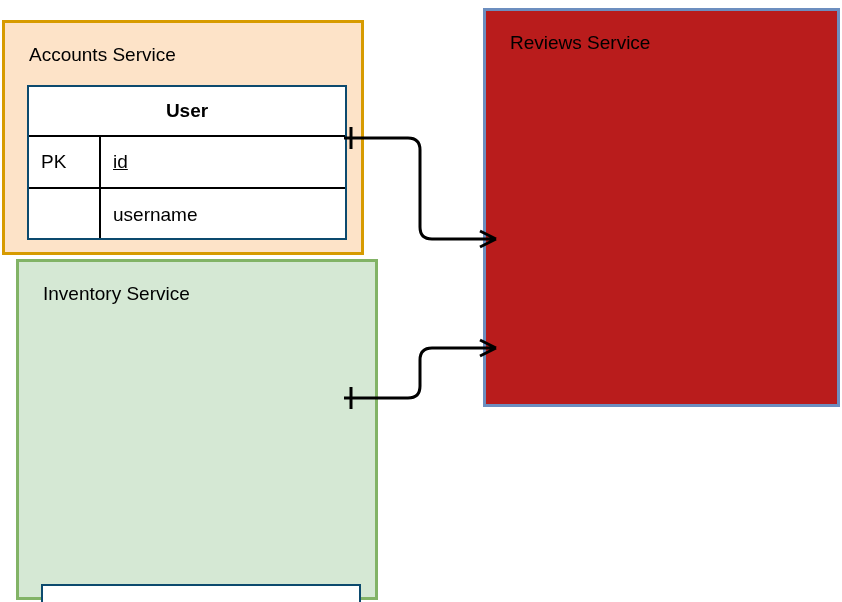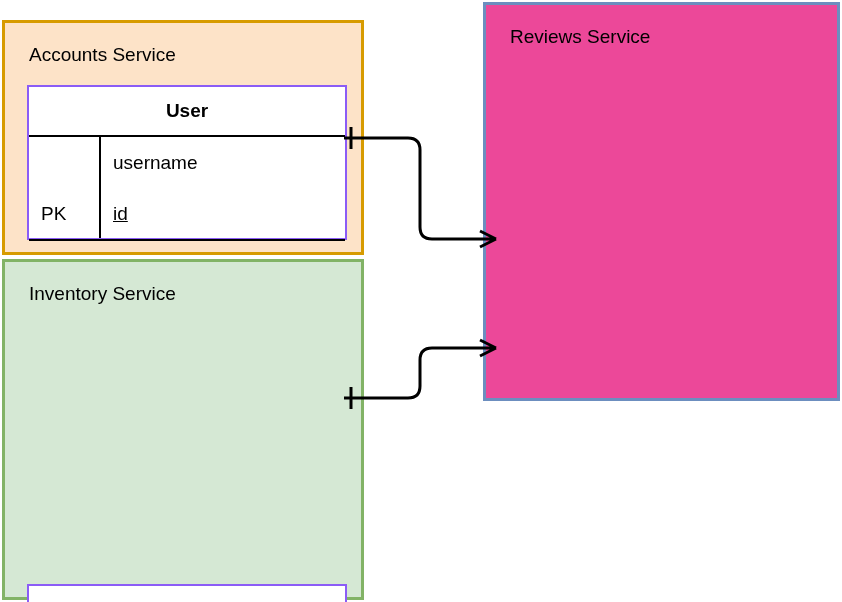--- a/index.html
+++ b/index.html
@@ -30,39 +30,39 @@
     line-height: 1;
   }
 
   #accounts-service {
     left: 2px;  top: 20px;
     width: 362px; height: 235px;
     background: #fde3c8;
     border-color: #d79b00;
   }
   #inventory-service {
-    left: 2px;  top: 259px;
+    left: 16px;  top: 259px;
     width: 362px; height: 341px;
     background: #d5e8d4;
     border-color: #82b366;
     text-align: center;
   }
   #reviews-service {
-    left: 483px; top: 2px;
+    left: 483px; top: 8px;
     width: 357px; height: 399px;
-    background: #ec4899;
+    background: #b91c1c;
     border-color: #6c8ebf;
   }
 
   
   .entity {
     position: absolute;
     box-sizing: border-box;
     background: #ffffff;
-    border: 2px solid #8b5cf6;
+    border: 2px solid #0c4a6e;
   }
   .entity-header {
     box-sizing: border-box;
     border-bottom: 2px solid #000000;
     display: flex;
     align-items: center;
     justify-content: center;
     font-size: 19px;
     font-weight: bold;
     color: #000000;
@@ -133,27 +133,27 @@
 </style>
 </head>
 <body>
 
 <div class="service" id="accounts-service">
   <div class="service-title" style="left:24px; top:22px;">Accounts Service</div>
 
   <div class="entity" id="user-entity">
     <div class="entity-header" style="height:50px;">User</div>
     <div class="entity-body" style="height:101px;">
+      <div class="row divided">
+        <div class="key-cell">PK</div>
+        <div class="field-cell pk-field">id</div>
+      </div>
       <div class="row">
         <div class="key-cell"></div>
         <div class="field-cell">username</div>
-      </div>
-      <div class="row divided">
-        <div class="key-cell">PK</div>
-        <div class="field-cell pk-field">id</div>
       </div>
     </div>
   </div>
 </div>
 
 <div class="service" id="inventory-service">
   <div class="service-title" style="left:24px; top:22px;">Inventory Service</div>
 
   <div class="entity" id="product-entity">
     <div class="entity-header" style="height:50px;">Product</div>

